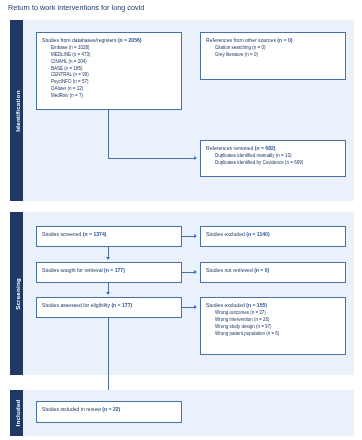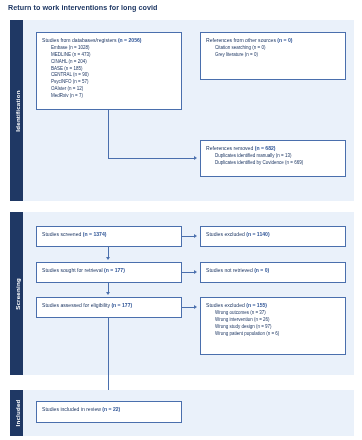--- a/index.html
+++ b/index.html
@@ -15,21 +15,21 @@
     overflow: hidden;
     position: relative;
   }
 
   
   .page-title {
     position: absolute;
     left: 8px;
     top: 3px;
     font-size: 7.2px;
-    font-weight: bold;
+    font-weight: normal;
     color: #1f3864;
     letter-spacing: 0.05px;
     white-space: nowrap;
   }
 
   
   .stage {
     position: absolute;
     left: 10px;
     width: 344px;

